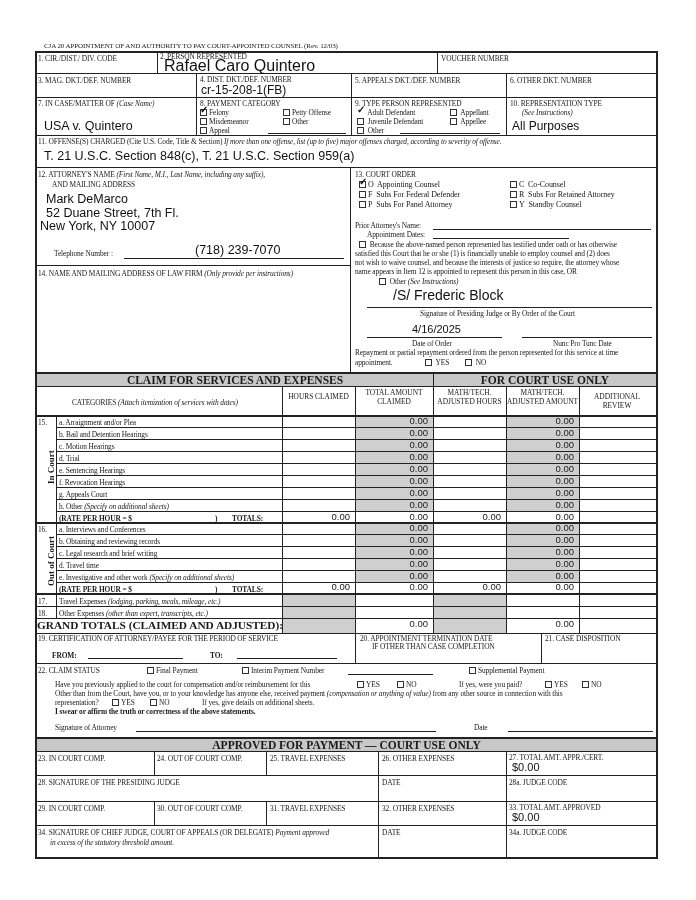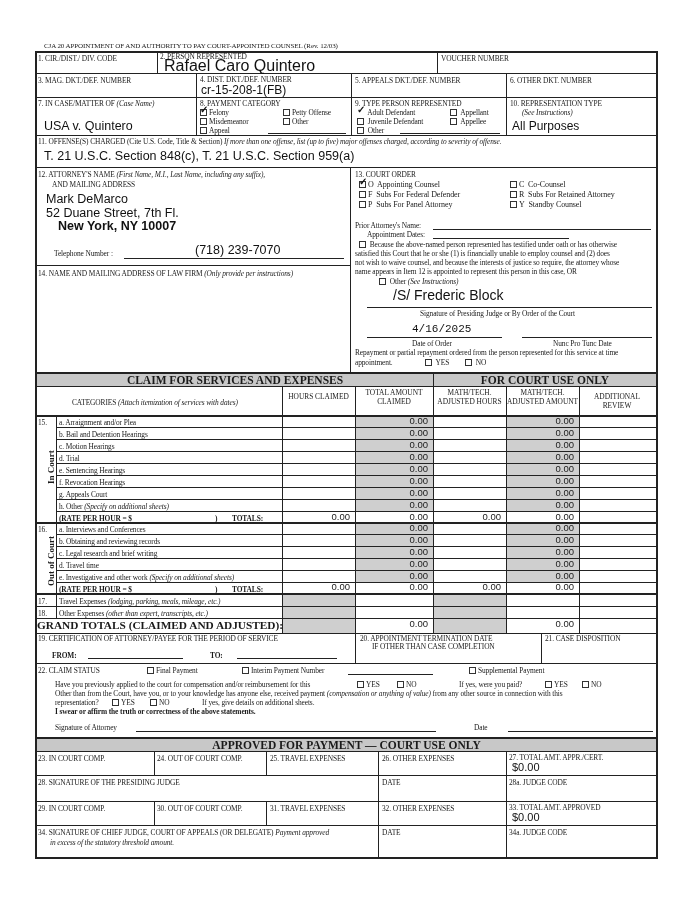--- a/index.html
+++ b/index.html
@@ -85,21 +85,21 @@
 
 <div class="vl" style="left:350px;top:167px;height:205px;"></div>
 <div class="hl" style="left:35px;top:265px;width:315px;"></div>
 
 <div class="abs lbl" style="left:38px;top:170px;">
   <span>12.  ATTORNEY'S NAME</span> <span class="it">(First Name, M.I., Last Name, including any suffix),</span>
 </div>
 <div class="abs lbl" style="left:52px;top:180px;">AND MAILING ADDRESS</div>
 <div class="abs val" style="left:46px;top:192px;">Mark DeMarco</div>
 <div class="abs val" style="left:46px;top:206px;">52 Duane Street, 7th Fl.</div>
-<div class="abs val" style="left:58px;top:219px;font-weight:bold;">New York, NY 10007</div>
+<div class="abs val" style="left:40px;top:219px;">New York, NY 10007</div>
 <div class="abs lbl" style="left:54px;top:249px;">Telephone Number :</div>
 <div class="abs val" style="left:195px;top:243px;">(718) 239-7070</div>
 <div class="uline" style="left:124px;top:258px;width:220px;"></div>
 
 <div class="abs lbl" style="left:38px;top:269px;">
   <span>14.  NAME AND MAILING ADDRESS OF LAW FIRM</span> <span class="it">(Only provide per instructions)</span>
 </div>
 <div class="abs" style="left:36px;top:280px;width:313px;height:90px;"></div>
 
 <div class="abs lbl" style="left:355px;top:170px;">13.  COURT ORDER</div>
@@ -115,21 +115,21 @@
 <div class="abs lbl" style="left:367px;top:230px;">Appointment Dates:</div>
 <div class="uline" style="left:433px;top:238px;width:136px;"></div>
 <div class="abs lbl" style="left:359px;top:240px;"><span class="cb"></span> <span>Because the above-named person represented has testified under oath or has otherwise</span></div>
 <div class="abs lbl" style="left:355px;top:249px;">satisfied this Court that he or she (1) is financially unable to employ counsel and (2) does</div>
 <div class="abs lbl" style="left:355px;top:258px;">not wish to waive counsel, and because the interests of justice so require, the attorney whose</div>
 <div class="abs lbl" style="left:355px;top:267px;">name appears in Item 12 is appointed to represent this person in this case, OR</div>
 <div class="abs lbl" style="left:359px;top:277px;padding-left:20px;"><span class="cb"></span> <span>Other</span> <span class="it">(See Instructions)</span></div>
 <div class="abs val" style="left:393px;top:288px;font-size:14px;">/S/ Frederic Block</div>
 <div class="uline" style="left:367px;top:307px;width:285px;border-top-width:1.5px;"></div>
 <div class="abs lbl" style="left:420px;top:309px;">Signature of Presiding  Judge or By Order of the Court</div>
-<div class="abs val" style="left:412px;top:322px;font-size:11px;font-family:Liberation Mono, monospace;">4/16/2025</div>
+<div class="abs val" style="left:412px;top:322px;font-size:11px;">4/16/2025</div>
 <div class="uline" style="left:367px;top:337px;width:135px;border-top-width:1.5px;"></div>
 <div class="uline" style="left:522px;top:337px;width:130px;border-top-width:1.5px;"></div>
 <div class="abs lbl" style="left:412px;top:339px;">Date of Order</div>
 <div class="abs lbl" style="left:553px;top:339px;">Nunc Pro Tunc Date</div>
 <div class="abs lbl" style="left:355px;top:348px;">Repayment or partial repayment ordered from the person represented for this service at time</div>
 <div class="abs lbl" style="left:355px;top:358px;">appointment.</div>
 <div class="abs lbl" style="left:425px;top:358px;"><span class="cb"></span> <span>YES</span></div>
 <div class="abs lbl" style="left:465px;top:358px;"><span class="cb"></span> <span>NO</span></div>
 
 <div class="hl2" style="left:35px;top:372px;width:623px;"></div>

